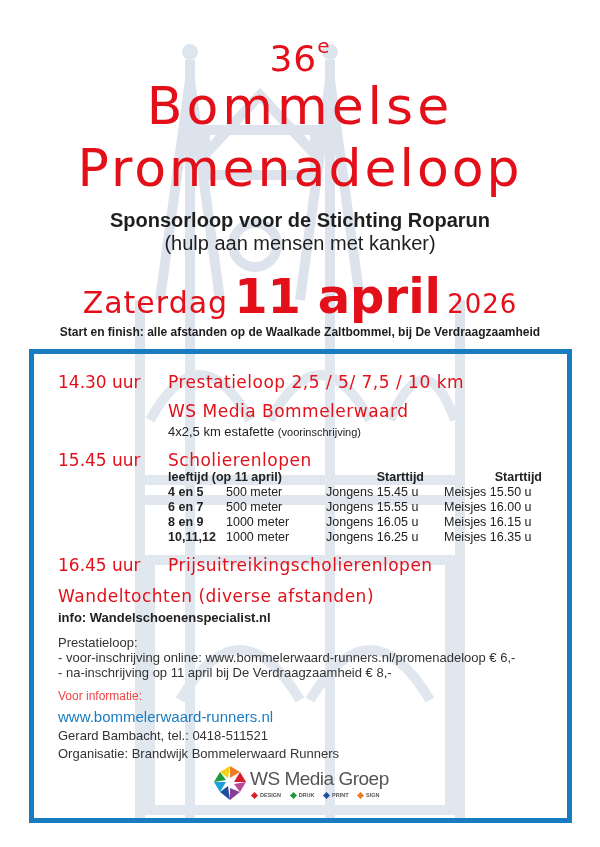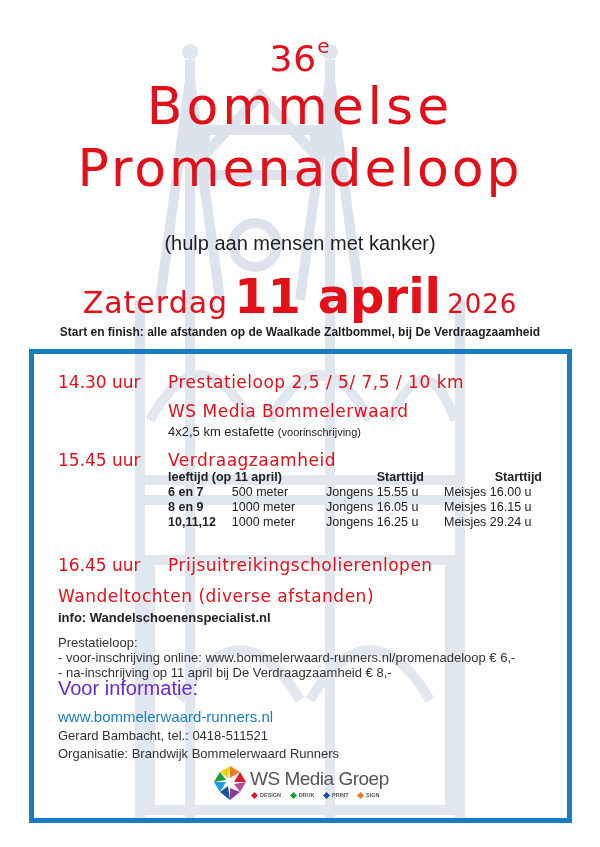--- a/index.html
+++ b/index.html
@@ -63,81 +63,88 @@
   <g fill="#dde5ee">
     <circle cx="190" cy="52" r="8"></circle>
     <circle cx="330" cy="52" r="8"></circle>
   </g>
 </svg>
 
 <div class="layer">
   <div class="center hand t25"><span>36</span><sup>e</sup></div>
   <div class="center hand tBom">Bommelse</div>
   <div class="center hand tProm">Promenadeloop</div>
+  <div class="center tSub1">Sponsorloop voor de Stichting Roparun</div>
   <div class="center tSub2">(hulp aan mensen met kanker)</div>
   <div class="center hand tDate">
     <span class="d1">Zaterdag</span>
     <span class="d2">11 april</span>
     <span class="d3">2026</span>
   </div>
   <div class="center tStart">Start en finish: alle afstanden op de Waalkade Zaltbommel, bij De Verdraagzaamheid</div>
 
   <div class="box">
 
     <div class="row time" style="left:24px;top:18px;">14.30 uur</div>
     <div class="row ev" style="left:134px;top:18px;">Prestatieloop 2,5 / 5/ 7,5 / 10 km</div>
 
     <div class="row ev" style="left:134px;top:47px;">WS Media Bommelerwaard</div>
     <div class="row small" style="left:134px;top:70px;">
       <span>4x2,5 km estafette</span> <span class="tiny">(voorinschrijving)</span>
     </div>
 
     <div class="row time" style="left:24px;top:96px;">15.45 uur</div>
-    <div class="row ev" style="left:134px;top:96px;">Verdraagzaamheid</div>
+    <div class="row ev" style="left:134px;top:96px;">Scholierenlopen</div>
     <div class="row" style="left:134px;top:116px;">
       <table class="sch">
         <tbody>
             <tr>
           <th colspan="2" style="width:148px;">leeftijd (op 11 april)</th>
           <th style="width:108px;text-align:right;">Starttijd</th>
           <th style="width:118px;text-align:right;">Starttijd</th>
+        </tr>
+        <tr>
+          <td class="b" style="width:58px;">4 en 5</td>
+          <td>500 meter</td>
+          <td style="padding-left:10px;">Jongens 15.45 u</td>
+          <td style="padding-left:20px;">Meisjes 15.50 u</td>
         </tr>
         <tr>
           <td class="b">6 en 7</td>
           <td>500 meter</td>
           <td style="padding-left:10px;">Jongens 15.55 u</td>
           <td style="padding-left:20px;">Meisjes 16.00 u</td>
         </tr>
         <tr>
           <td class="b">8 en 9</td>
           <td>1000 meter</td>
           <td style="padding-left:10px;">Jongens 16.05 u</td>
           <td style="padding-left:20px;">Meisjes 16.15 u</td>
         </tr>
         <tr>
           <td class="b">10,11,12</td>
           <td>1000 meter</td>
           <td style="padding-left:10px;">Jongens 16.25 u</td>
-          <td style="padding-left:20px;">Meisjes 29.24 u</td>
+          <td style="padding-left:20px;">Meisjes 16.35 u</td>
         </tr>
       </tbody>
         </table>
     </div>
 
     <div class="row time" style="left:24px;top:201px;">16.45 uur</div>
     <div class="row ev" style="left:134px;top:201px;">Prijsuitreikingscholierenlopen</div>
 
     <div class="row ev" style="left:24px;top:232px;">Wandeltochten (diverse afstanden)</div>
     <div class="row small b" style="left:24px;top:256px;">info: Wandelschoenenspecialist.nl</div>
 
     <div class="row small" style="left:24px;top:281px;color:#333;">Prestatieloop:</div>
     <div class="row small" style="left:24px;top:296px;color:#333;">-  voor-inschrijving online: www.bommelerwaard-runners.nl/promenadeloop € 6,-</div>
     <div class="row small" style="left:24px;top:311px;color:#333;">-  na-inschrijving op 11 april bij De Verdraagzaamheid € 8,-</div>
 
-    <div class="row" style="left:24px;top:323px;font-size:20px;color:#6d28d9;">Voor informatie:</div>
+    <div class="row" style="left:24px;top:335px;font-size:12px;color:#ef4444;">Voor informatie:</div>
     <div class="row link" style="left:24px;top:354px;font-size:15px;">www.bommelerwaard-runners.nl</div>
     <div class="row small" style="left:24px;top:374px;color:#333;">Gerard Bambacht, tel.: 0418-511521</div>
     <div class="row small" style="left:24px;top:392px;color:#333;">Organisatie: Brandwijk Bommelerwaard Runners</div>
 
     <div class="logo">
       <svg width="36" height="38" viewBox="0 0 36 38" style="position:absolute;left:0;top:0;">
         <polygon points="18,2 28,8 18,14" fill="#ee7d22"></polygon>
         <polygon points="28,8 34,18 22,18" fill="#d81e2a"></polygon>
         <polygon points="34,18 28,28 22,20" fill="#b94a9a"></polygon>
         <polygon points="28,28 18,36 18,24" fill="#8a3d97"></polygon>

